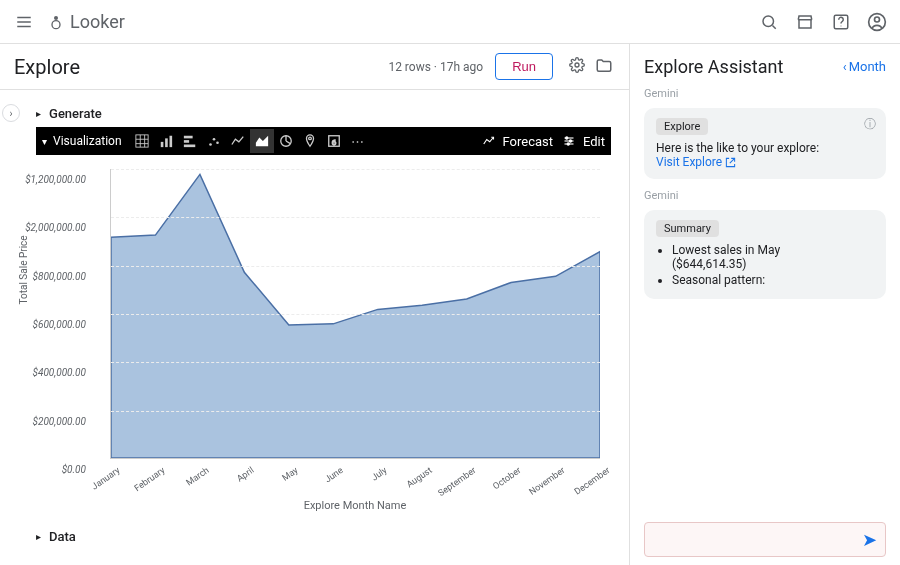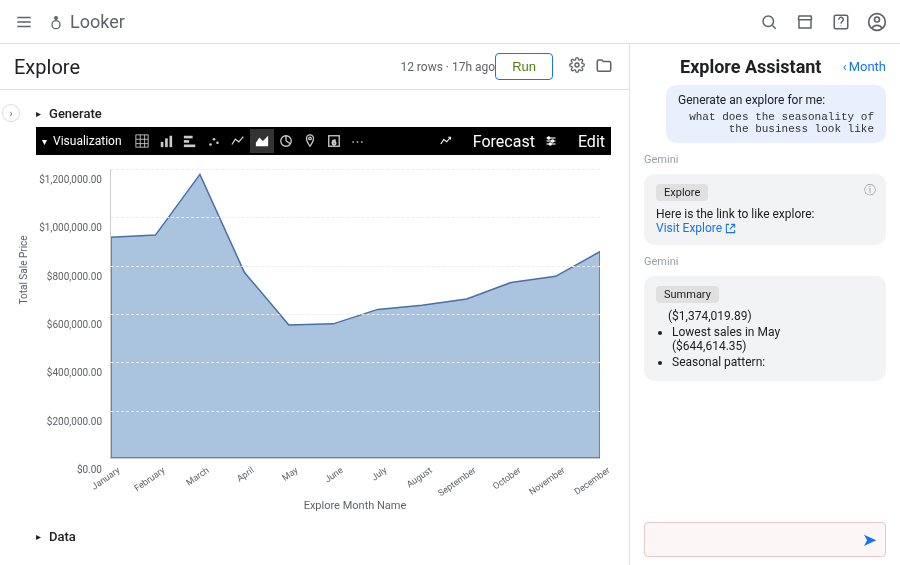--- a/index.html
+++ b/index.html
@@ -7,47 +7,47 @@
 .topbar { height: 44px; display: flex; align-items: center; padding: 0 12px; border-bottom: 1px solid #e0e0e0; }
 .topbar .menu-btn { width: 24px; height: 24px; margin-right: 12px; cursor: pointer; display: flex; align-items: center; justify-content: center; }
 .topbar .logo { font-size: 18px; font-weight: 400; color: #5f6368; display: flex; align-items: center; gap: 6px; }
 .topbar .spacer { flex: 1; }
 .topbar .topicon { width: 22px; height: 22px; margin-left: 14px; color: #5f6368; cursor: pointer; display: flex; align-items: center; justify-content: center; }
 .main { display: flex; height: 521px; }
 .left { width: 630px; border-right: 1px solid #e0e0e0; display: flex; flex-direction: column; position: relative; }
 .subheader { height: 46px; display: flex; align-items: center; padding: 0 14px; border-bottom: 1px solid #e0e0e0; }
 .subheader h1 { font-size: 20px; font-weight: 400; }
 .subheader .spacer { flex: 1; }
-.subheader .meta { font-size: 12px; color: #5f6368; margin-right: 0; }
-.subheader .run-btn { border: 1px solid #1a73e8; color: #4d7c0f; background: #fff; padding: 5px 16px; border-radius: 4px; font-size: 13px; cursor: pointer; margin-right: 10px; }
+.subheader .meta { font-size: 12px; color: #5f6368; margin-right: 12px; }
+.subheader .run-btn { border: 1px solid #1a73e8; color: #be185d; background: #fff; padding: 5px 16px; border-radius: 4px; font-size: 13px; cursor: pointer; margin-right: 10px; }
 .subheader .settings-btn, .subheader .folder-btn { width: 20px; height: 20px; margin-left: 6px; color: #5f6368; cursor: pointer; }
 .sidebar-toggle { position: absolute; left: 2px; top: 60px; width: 18px; height: 18px; border: 1px solid #dadce0; border-radius: 50%; display: flex; align-items: center; justify-content: center; font-size: 10px; color: #5f6368; cursor: pointer; background: #fff; }
 .content { padding: 10px 18px 10px 36px; overflow: hidden; }
 .accordion-row { display: flex; align-items: center; font-size: 13px; font-weight: 500; padding: 6px 0; cursor: pointer; }
 .accordion-row .caret { margin-right: 8px; font-size: 10px; }
 .viztoolbar { background: #000; height: 28px; display: flex; align-items: center; padding: 0 6px; color: #fff; }
 .viztoolbar .caret { color: #fff; font-size: 10px; margin-right: 6px; }
 .viztoolbar .label { font-size: 12px; margin-right: 8px; }
 .viztoolbar .vicon { width: 24px; height: 24px; display: flex; align-items: center; justify-content: center; cursor: pointer; color: #ccc; }
 .viztoolbar .vicon.active { background: #333; color: #fff; }
 .viztoolbar .spacer { flex: 1; }
-.viztoolbar .right-btn { display: flex; align-items: center; font-size: 16px; color: #fff; margin-left: 10px; cursor: pointer; gap: 21px; justify-content: space-between; }
+.viztoolbar .right-btn { display: flex; align-items: center; font-size: 13px; color: #fff; margin-left: 10px; cursor: pointer; gap: 8px; justify-content: space-between; }
 .chart-area { position: relative; height: 360px; margin-top: 4px; }
 .ylabel { position: absolute; left: -18px; top: 50%; transform: rotate(-90deg) translateX(50%); transform-origin: left top; font-size: 10px; color: #5f6368; }
 .yticks { position: absolute; left: 0; top: 10px; width: 70px; height: 290px; }
-.ytick { position: absolute; right: 4px; font-size: 10px; color: #5f6368; transform: translateY(-50%); }
+.ytick { position: absolute; right: 20px; font-size: 10px; color: #5f6368; transform: translateY(-50%); font-style: italic; }
 .plot { position: absolute; left: 74px; top: 10px; width: 490px; height: 290px; border-left: 1px solid #ccc; border-bottom: 1px solid #ccc; }
 .grid-line { position: absolute; left: 0; right: 0; border-top: 1px dashed #ececec; }
 svg.area { position: absolute; left: 0; top: 0; width: 100%; height: 100%; }
 .xticks { position: absolute; left: 74px; top: 302px; width: 490px; }
 .xtick { position: absolute; font-size: 9px; color: #5f6368; transform: rotate(-35deg); transform-origin: right top; text-align: right; width: 50px; }
 .xlabel { position: absolute; left: 74px; top: 340px; width: 490px; text-align: center; font-size: 11px; color: #5f6368; }
 .right { flex: 1; display: flex; flex-direction: column; padding: 12px 14px 8px 14px; }
 .right-header { display: flex; align-items: center; margin-bottom: 8px; }
-.right-header h2 { font-size: 18px; font-weight: 700; margin-left: 36px; }
+.right-header h2 { font-size: 18px; font-weight: 400; }
 .back-link { color: #1a73e8; font-size: 13px; cursor: pointer; display: flex; align-items: center; gap: 2px; }
 .chat { flex: 1; overflow: hidden; display: flex; flex-direction: column; gap: 8px; }
 .user-msg { align-self: flex-end; background: #e8f0fe; border-radius: 10px; padding: 8px 12px; max-width: 220px; font-size: 12px; }
 .user-msg .prompt-title { font-size: 12px; margin-bottom: 4px; }
 .user-msg .prompt-body { font-family: "Courier New", monospace; font-size: 11px; color: #333; text-align: right; }
 .gemini-label { font-size: 11px; color: #9aa0a6; margin-top: 2px; }
 .gemini-msg { background: #f1f3f4; border-radius: 10px; padding: 10px 12px; font-size: 12px; position: relative; }
 .gemini-msg .chip { display: inline-block; background: #e0e0e0; border-radius: 4px; padding: 2px 8px; font-size: 11px; margin-bottom: 6px; }
 .gemini-msg .info { position: absolute; right: 10px; top: 8px; color: #9aa0a6; font-size: 12px; }
 .gemini-msg a { color: #1a73e8; text-decoration: none; }
@@ -214,21 +214,21 @@
       </div>
 
       <div class="chart-area">
         <div class="ylabel">Total Sale Price</div>
         <div class="yticks" id="yticks">
             <div class="ytick" style="top: 300px;">$0.00</div>
             <div class="ytick" style="top: 251.667px;">$200,000.00</div>
             <div class="ytick" style="top: 203.333px;">$400,000.00</div>
             <div class="ytick" style="top: 155px;">$600,000.00</div>
             <div class="ytick" style="top: 106.667px;">$800,000.00</div>
-            <div class="ytick" style="top: 58.3333px;">$1,000,000.00</div>
+            <div class="ytick" style="top: 58.3333px;">$2,000,000.00</div>
             <div class="ytick" style="top: 10px;">$1,200,000.00</div>
           </div>
         <div class="plot" id="plot">
           <svg class="area" viewBox="0 0 490 290" preserveAspectRatio="none">
             <path id="areapath" fill="#aac3df" stroke="#4a6fa5" stroke-width="1.5" d="M0 290 L0.0 68.4 L44.5 66.3 L89.1 5.4 L133.6 103.6 L178.2 156.5 L222.7 155.4 L267.3 140.9 L311.8 136.7 L356.4 130.5 L400.9 113.9 L445.5 107.7 L490.0 82.9 L490 290 Z"></path>
           </svg>
         <div class="grid-line" style="top: 241.667px;"></div>
             <div class="grid-line" style="top: 193.333px;"></div>
             <div class="grid-line" style="top: 145px;"></div>
             <div class="grid-line" style="top: 96.6667px;"></div>
@@ -263,43 +263,38 @@
     <div class="right-header">
       <h2>Explore Assistant</h2>
       <div class="spacer" style="flex:1"></div>
       <div class="back-link">
         <span>‹</span>
         <span>Month</span>
       </div>
     </div>
 
     <div class="chat">
-      <div class="user-msg">
-        <div class="prompt-title">Generate an explore for me:</div>
-        <div class="prompt-body">what does the seasonality of the business look like</div>
-      </div>
 
       <div class="gemini-label">Gemini</div>
       <div class="gemini-msg">
         <span class="info">ⓘ</span>
         <span class="chip">Explore</span>
-        <div>Here is the link to like explore:</div>
+        <div>Here is the like to your explore:</div>
         <a href="#"><span>Visit Explore</span> <svg style="vertical-align:-2px" width="11" height="11" viewBox="0 0 16 16" fill="none" stroke="#1a73e8" stroke-width="1.5">
               <path d="M6 2H2v12h12v-4"></path>
               <path d="M9 2h5v5"></path>
               <line x1="14" y1="2" x2="7" y2="9"></line>
             </svg></a>
       </div>
 
 
       <div class="gemini-label">Gemini</div>
       <div class="gemini-msg">
         <span class="chip">Summary</span>
         <ul class="summary-list">
-          <li style="list-style:none;margin-left:-4px">($1,374,019.89)</li>
           <li><span>Lowest sales in May</span><br><span>($644,614.35)</span></li>
           <li><span>Seasonal pattern:</span>
           </li>
         </ul>
       </div>
     </div>
 
     <div class="input-row">
       <input type="text" placeholder="" style="">
       <div class="send">➤</div>

